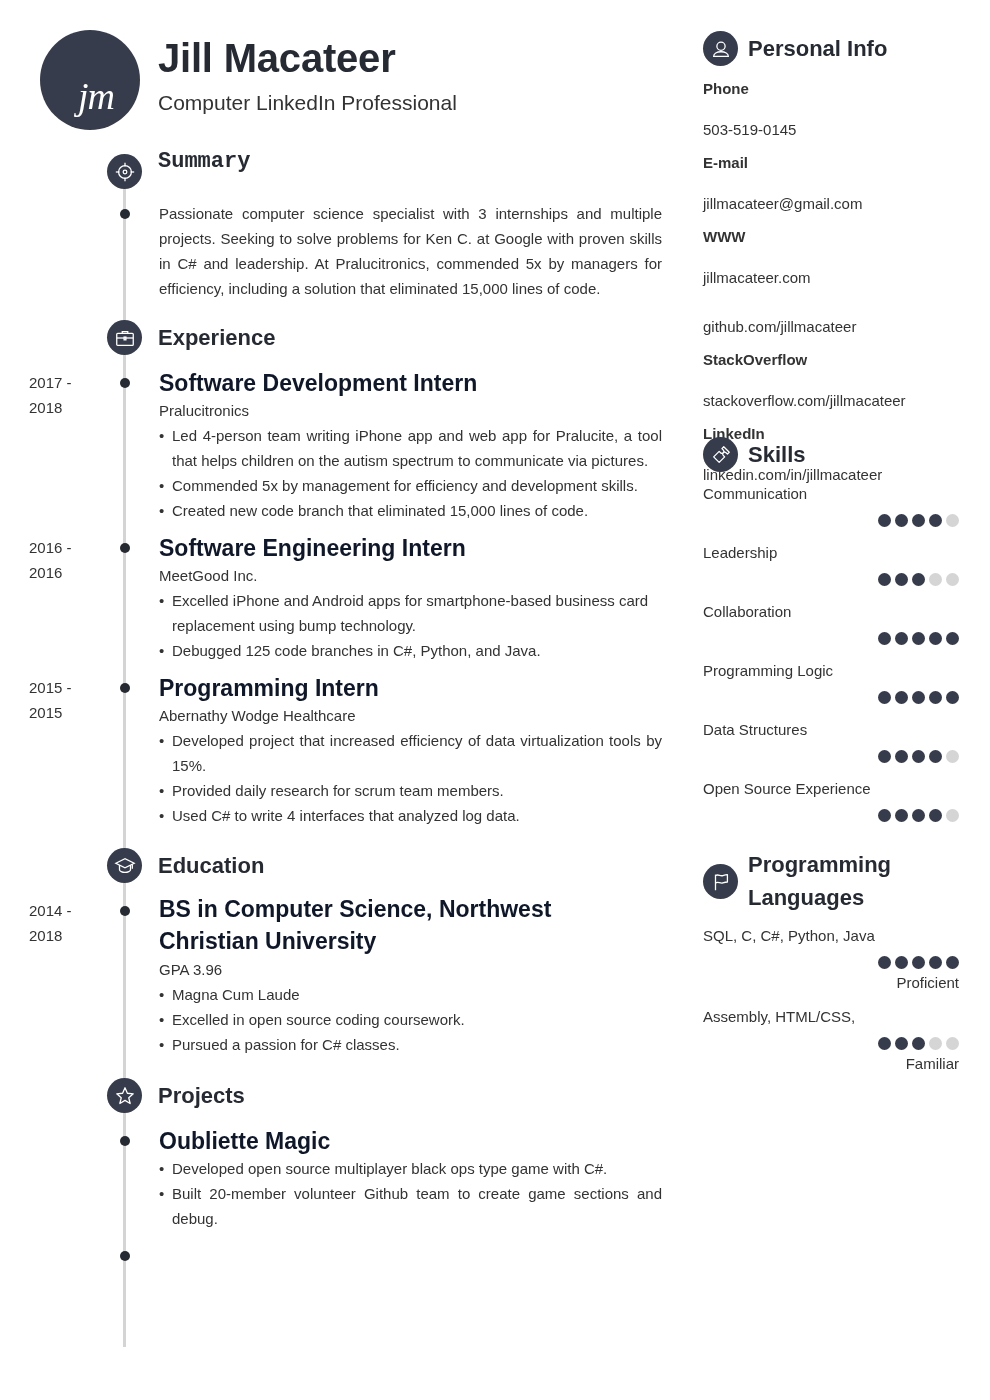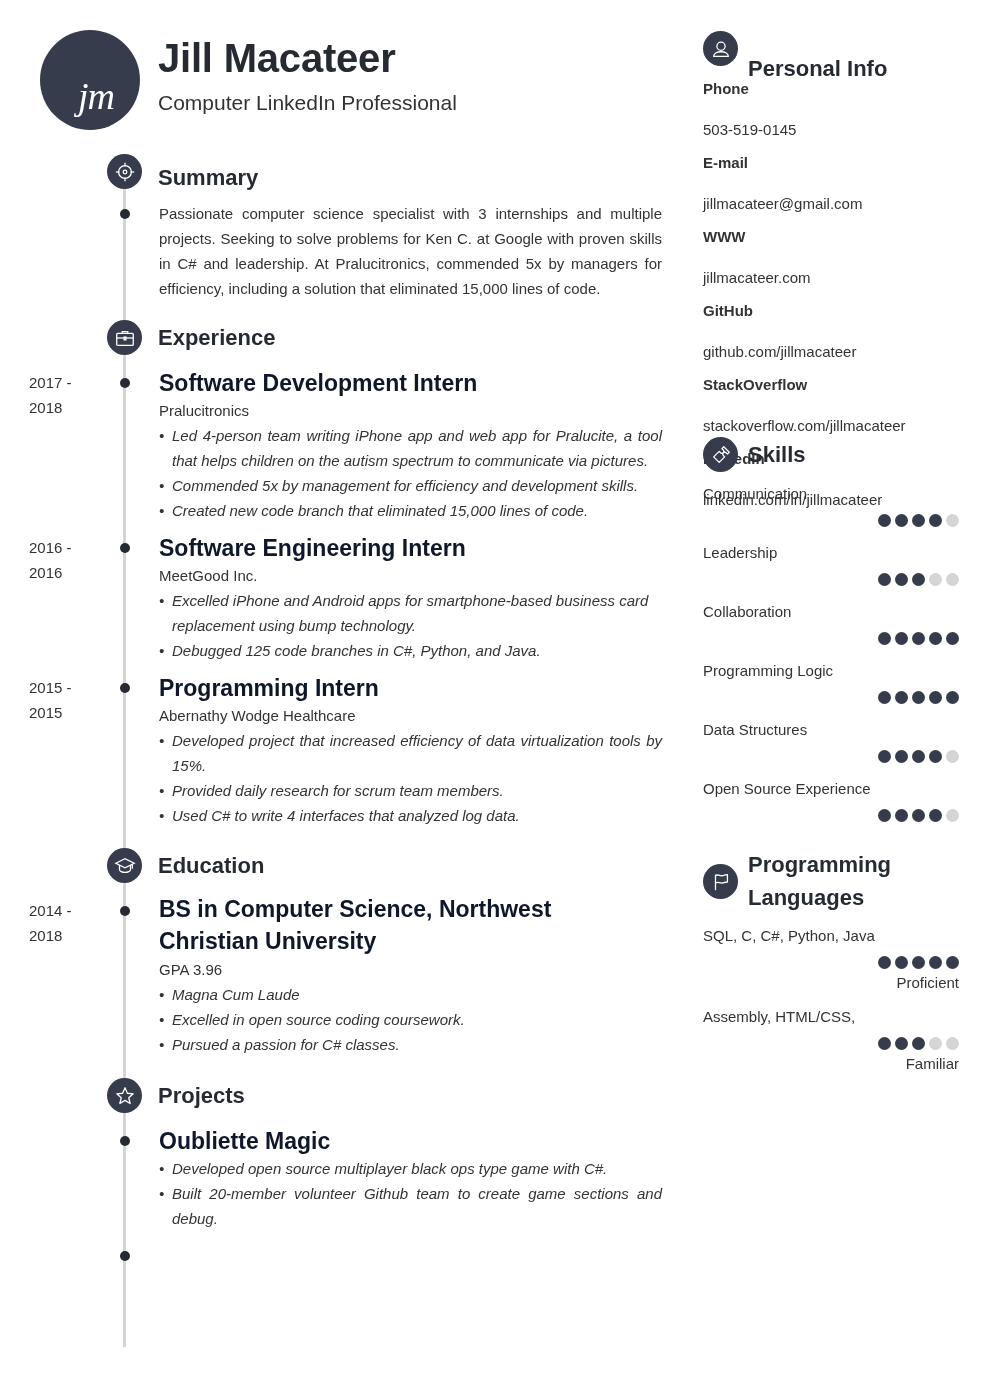--- a/index.html
+++ b/index.html
@@ -41,21 +41,21 @@
   .dot {
     position: absolute; left: 120px; width: 10px; height: 10px; border-radius: 50%; background: #262a33;
   }
   .date {
     position: absolute; left: 29px; font-size: 15px; line-height: 25px; color: #333333; width: 60px;
   }
   .block { position: absolute; left: 159px; width: 503px; font-size: 15px; line-height: 25px; color: #333333; }
   .job-title { font-size: 23px; font-weight: bold; color: #0f172a; line-height: 30px; }
   .employer { font-size: 15px; line-height: 25px; }
   .bullets { list-style: none; }
-  .bullets li { position: relative; padding-left: 13px; text-align: justify; font-style: italic; }
+  .bullets li { position: relative; padding-left: 13px; text-align: justify; }
   .bullets li::before { content: "•"; position: absolute; left: 0; top: 0; }
   .summary-text { text-align: justify; }
 
   
   .r-icon {
     position: absolute; left: 703px; width: 35px; height: 35px; border-radius: 50%;
     background: #363c4b; display: flex; align-items: center; justify-content: center;
   }
   .r-icon svg { width: 22px; height: 22px; }
   .r-title {
@@ -88,21 +88,21 @@
   <div class="sec-icon" style="top:154px;">
     <svg viewBox="0 0 24 24" fill="none" stroke="#fff" stroke-width="1.4">
       <circle cx="12" cy="12" r="7"></circle>
       <circle cx="12" cy="12" r="2"></circle>
       <line x1="12" y1="2" x2="12" y2="6"></line>
         <line x1="12" y1="18" x2="12" y2="22"></line>
       <line x1="2" y1="12" x2="6" y2="12"></line>
         <line x1="18" y1="12" x2="22" y2="12"></line>
     </svg>
   </div>
-  <div class="sec-title" style="top:165px;">Summary</div>
+  <div class="sec-title" style="top:149px;font-family:Liberation Mono, monospace;">Summary</div>
   <div class="dot" style="top:209px;"></div>
   <div class="block summary-text" style="top:201px;">Passionate computer science specialist with 3 internships and multiple projects. Seeking to solve problems for Ken C. at Google with proven skills in C# and leadership. At Pralucitronics, commended 5x by managers for efficiency, including a solution that eliminated 15,000 lines of code.</div>
 
   <div class="sec-icon" style="top:320px;">
     <svg viewBox="0 0 24 24" fill="none" stroke="#fff" stroke-width="1.4">
       <rect x="3" y="7" width="18" height="13" rx="1"></rect>
       <path d="M9 7V5h6v2"></path>
       <line x1="3" y1="12" x2="21" y2="12"></line>
       <rect x="11" y="11" width="2" height="3"></rect>
     </svg>
@@ -193,30 +193,29 @@
   </div>
 
   <div class="dot" style="top:1251px;"></div>
 
   <div class="r-icon" style="top:31px;">
     <svg viewBox="0 0 24 24" fill="none" stroke="#fff" stroke-width="1.4">
       <circle cx="12" cy="9" r="4.5"></circle>
       <path d="M4 20c0-3 3.5-5 8-5s8 2 8 5z"></path>
     </svg>
   </div>
-  <div class="r-title" style="top:32px;margin-top:20px;">Personal Info</div>
+  <div class="r-title" style="top:32px;">Personal Info</div>
 
   <div class="info" style="top:76px;">
     <div class="info-label">Phone</div>
     <div class="info-value">503-519-0145</div>
     <div class="info-label">E-mail</div>
     <div class="info-value">jillmacateer@gmail.com</div>
     <div class="info-label">WWW</div>
     <div class="info-value">jillmacateer.com</div>
-    <div class="info-label">GitHub</div>
     <div class="info-value">github.com/jillmacateer</div>
     <div class="info-label">StackOverflow</div>
     <div class="info-value">stackoverflow.com/jillmacateer</div>
     <div class="info-label">LinkedIn</div>
     <div class="info-value">linkedin.com/in/jillmacateer</div>
   </div>
 
   <div class="r-icon" style="top:437px;">
     <svg viewBox="0 0 24 24" fill="none" stroke="#fff" stroke-width="1.4" stroke-linejoin="round">
       <path d="M4 14l6-6 1.5 1.5a2 2 0 1 0 3-3L13 5l2-2 6 6-2 2-1.5-1.5a2 2 0 1 0-3 3L16 14l-6 6z"></path>

